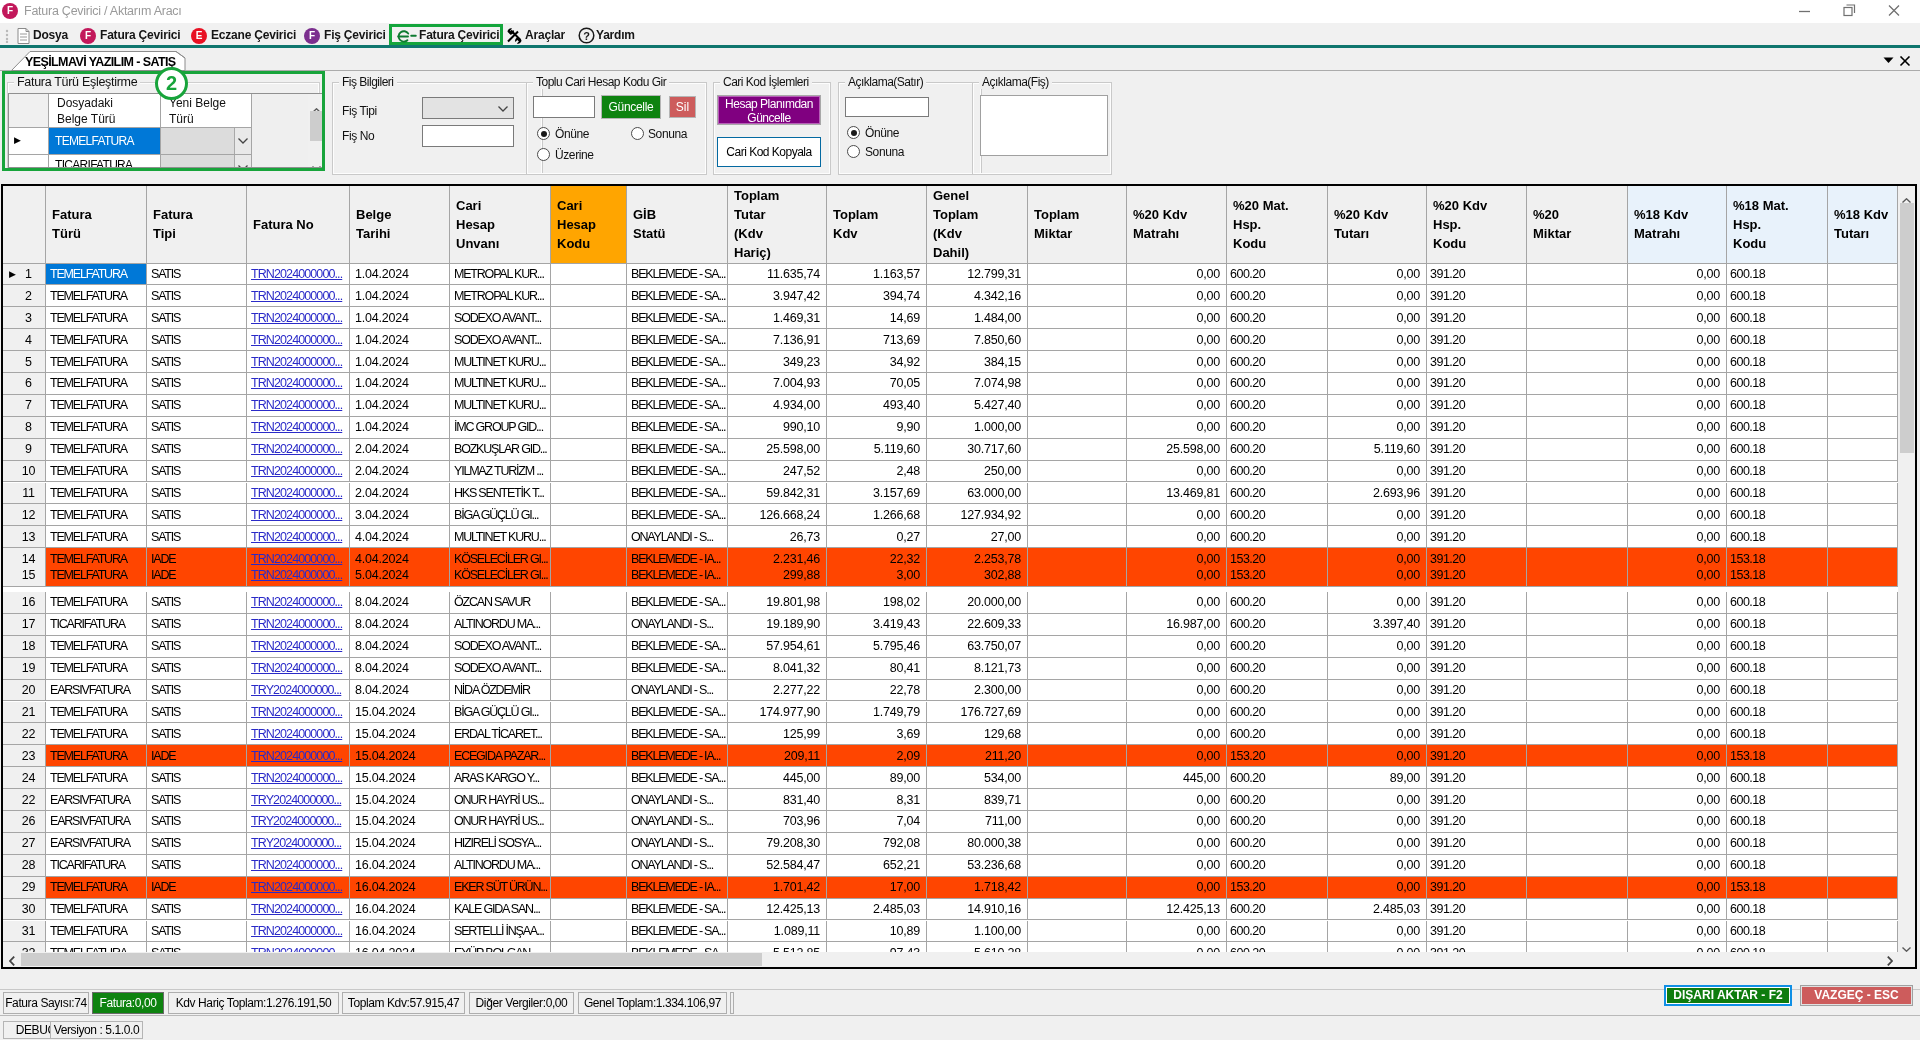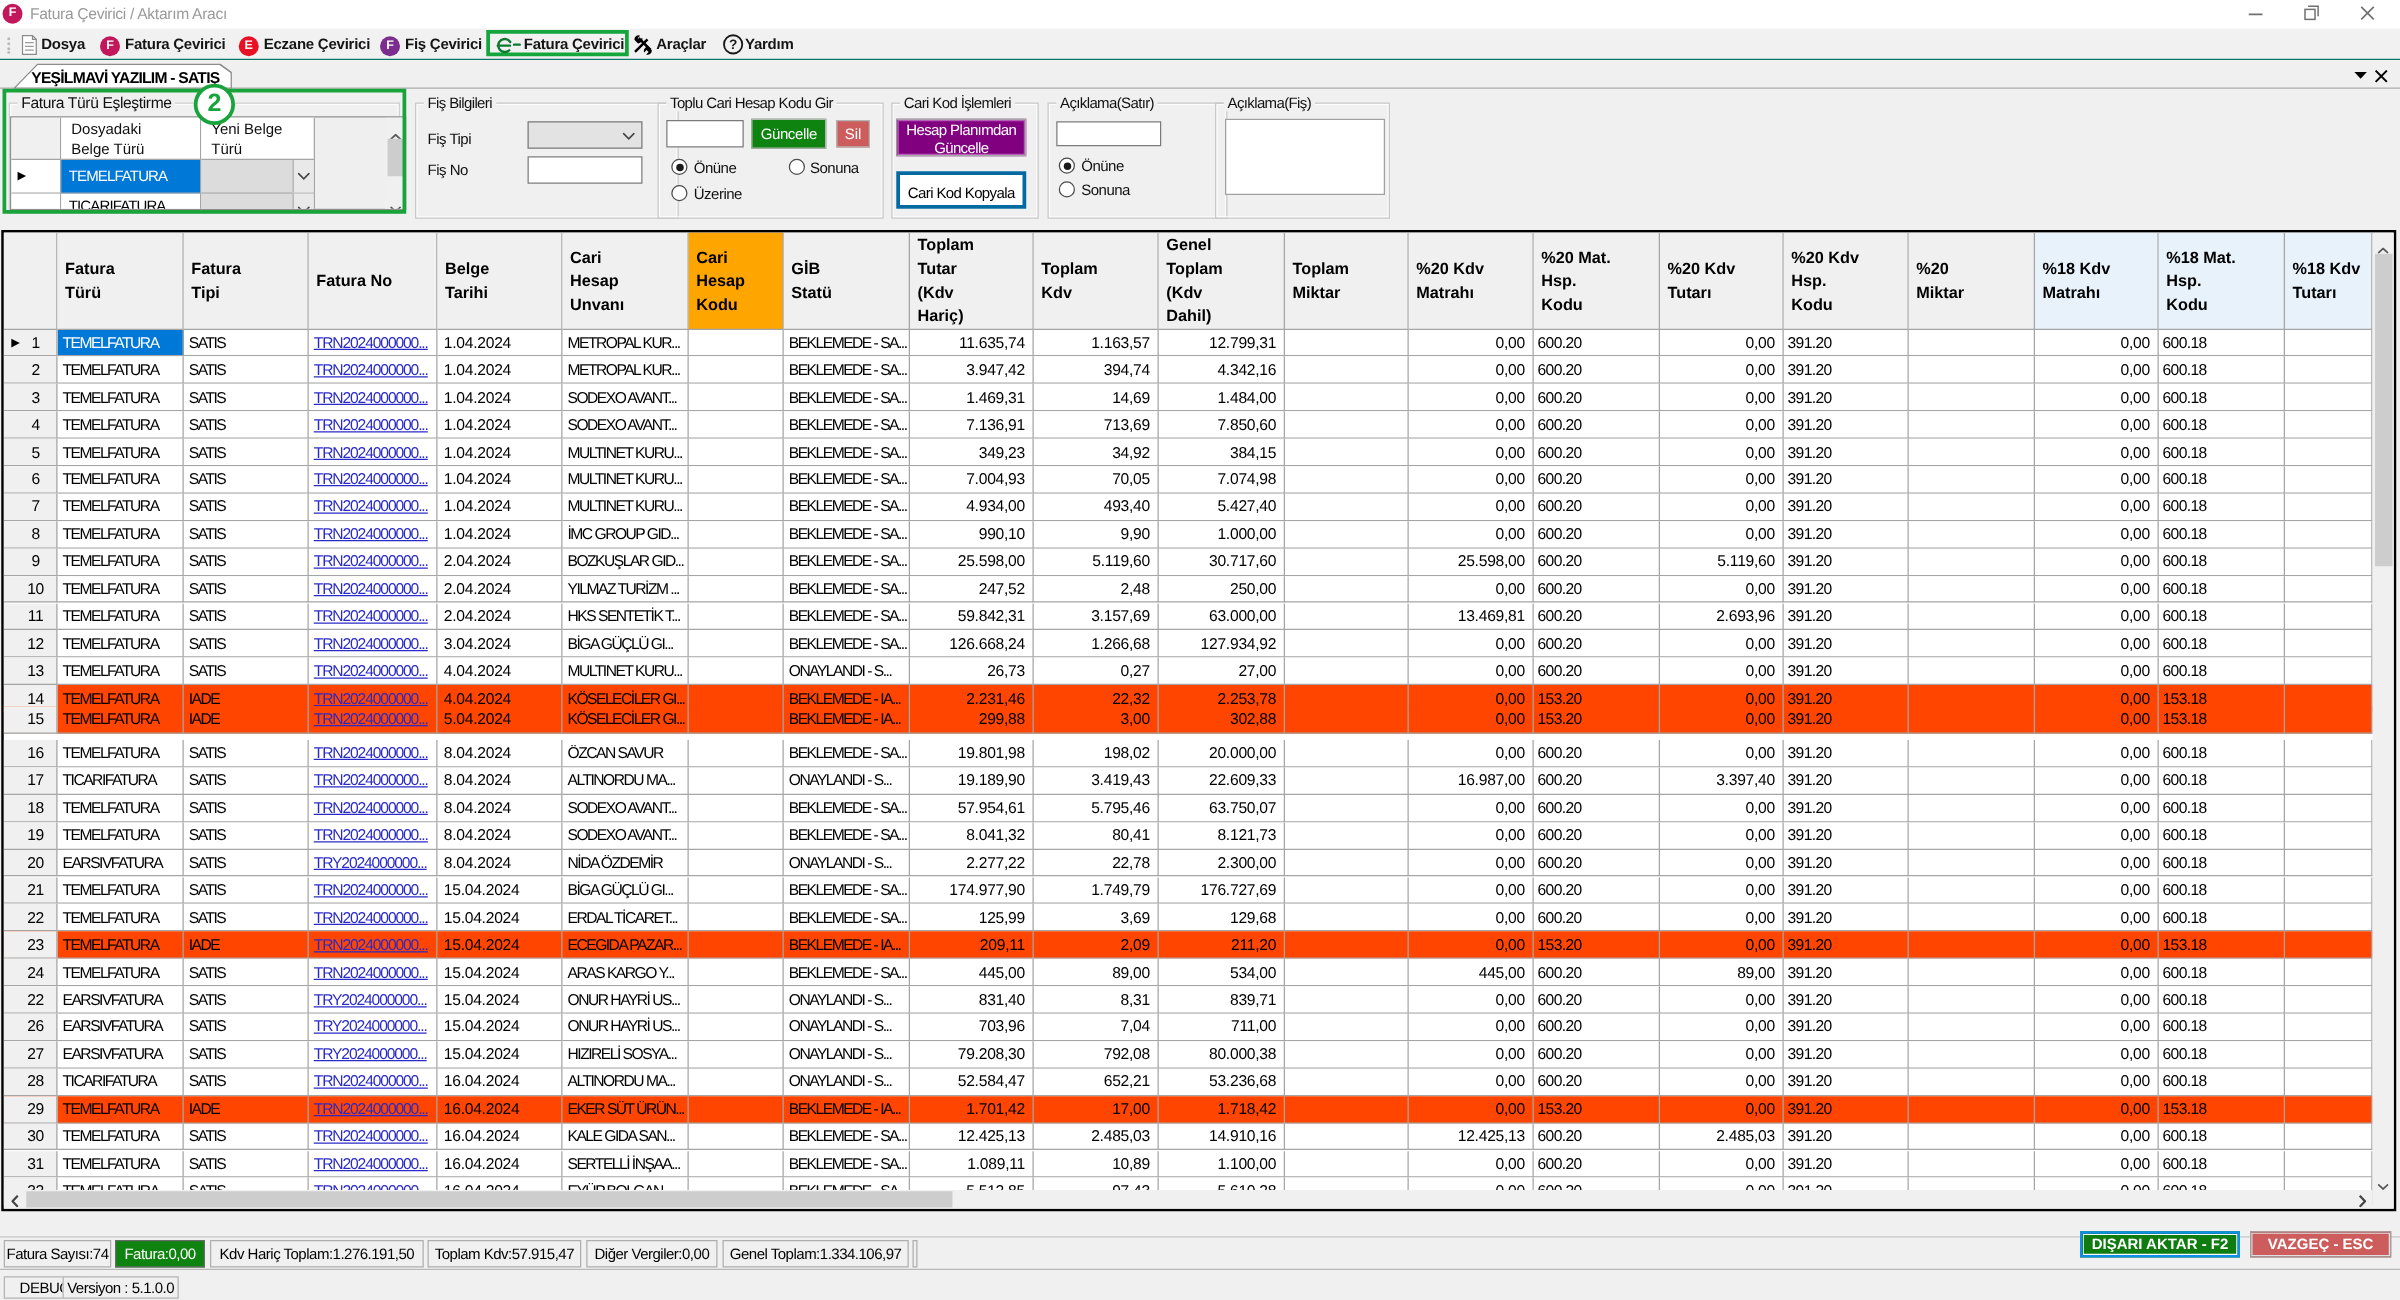--- a/index.html
+++ b/index.html
@@ -2,21 +2,21 @@
 <html><head><meta charset="utf-8"><title>Fatura Çevirici</title><style>
 *{margin:0;padding:0;box-sizing:border-box}
 html,body{width:1920px;height:1040px;overflow:hidden;background:#f0f0f0;
  font-family:"Liberation Sans",sans-serif}
 .abs{position:absolute}
 #titlebar{position:absolute;left:0;top:0;width:1920px;height:23px;background:#fff}
 #appico{position:absolute;left:2px;top:3px;width:16px;height:16px;border-radius:50%;background:#c2185b;
  color:#fff;font-weight:bold;font-size:10px;text-align:center;line-height:16px}
 #apptitle{position:absolute;left:24px;top:4px;font-size:12.5px;letter-spacing:-0.25px;color:#9a9a9a}
 #menustrip{position:absolute;left:0;top:23px;width:1920px;height:25px;background:#f1f1f1;
- border-bottom:1px solid #0f766e;font-size:12px;font-weight:600;letter-spacing:-0.2px;color:#151515}
+ border-bottom:3px solid #0f766e;font-size:12px;font-weight:600;letter-spacing:-0.2px;color:#151515}
 .mi{position:absolute;top:5px;white-space:nowrap}
 .cico{display:inline-block;width:16px;height:16px;border-radius:50%;color:#fff;font-weight:bold;
  font-size:10px;text-align:center;line-height:16px;vertical-align:-2px;letter-spacing:0}
 #tabrow{position:absolute;left:0;top:48px;width:1920px;height:23px;background:#f0f0f0}
 #pageline{position:absolute;left:0;top:70px;width:1920px;height:1px;background:#ababab}
 #gbox{position:absolute;left:2px;top:71px;width:323px;height:100px;border:3px solid #18a43b}
 #badge{position:absolute;left:155px;top:67px;width:33px;height:33px;border-radius:50%;background:#fff;
  border:3.5px solid #18a43b;color:#18a43b;font-weight:bold;font-size:20px;text-align:center;line-height:26px;z-index:9}
 .grp{position:absolute;top:82px;height:93px;border:1px solid #c9c9c9;box-shadow:inset 0 0 0 1px #fdfdfd}
 .grp .lbl{position:absolute;top:-8px;left:6px;background:#f0f0f0;padding:0 3px;font-size:12px;
@@ -203,21 +203,21 @@
     <div class="rlbl" style="left:28px;top:44px">Önüne</div>
  <div class="radio" style="left:104px;top:44px"></div>
     <div class="rlbl" style="left:121px;top:44px">Sonuna</div>
  <div class="radio" style="left:10px;top:65px"></div>
     <div class="rlbl" style="left:28px;top:65px">Üzerine</div>
 </div>
 
 <div class="grp" style="left:713px;width:118px">
     <div class="lbl">Cari Kod İşlemleri</div>
  <div class="abs" style="left:3px;top:12px;width:104px;height:30px;background:#800080;border:1px solid #a8a8a8;box-shadow:inset 0 0 0 1px #b75eb7;color:#fff;font-size:12px;letter-spacing:-0.5px;text-align:center;line-height:14px;padding-top:1px">Hesap Planımdan<br>Güncelle</div>
- <div class="abs" style="left:3px;top:54px;width:104px;height:30px;background:#fff;border:3px solid #0369a1;color:#000;font-size:12px;letter-spacing:-0.5px;text-align:center;line-height:28px">Cari Kod Kopyala</div>
+ <div class="abs" style="left:3px;top:54px;width:104px;height:30px;background:#fff;border:1px solid #0369a1;color:#000;font-size:12px;letter-spacing:-0.5px;text-align:center;line-height:28px">Cari Kod Kopyala</div>
 </div>
 
 <div class="grp" style="left:838px;width:144px">
     <div class="lbl">Açıklama(Satır)</div>
  <div class="tbx" style="left:6px;top:14px;width:84px;height:20px"></div>
  <div class="radio on" style="left:8px;top:43px"></div>
     <div class="rlbl" style="left:26px;top:43px">Önüne</div>
  <div class="radio" style="left:8px;top:62px"></div>
     <div class="rlbl" style="left:26px;top:62px">Sonuna</div>
 </div>

